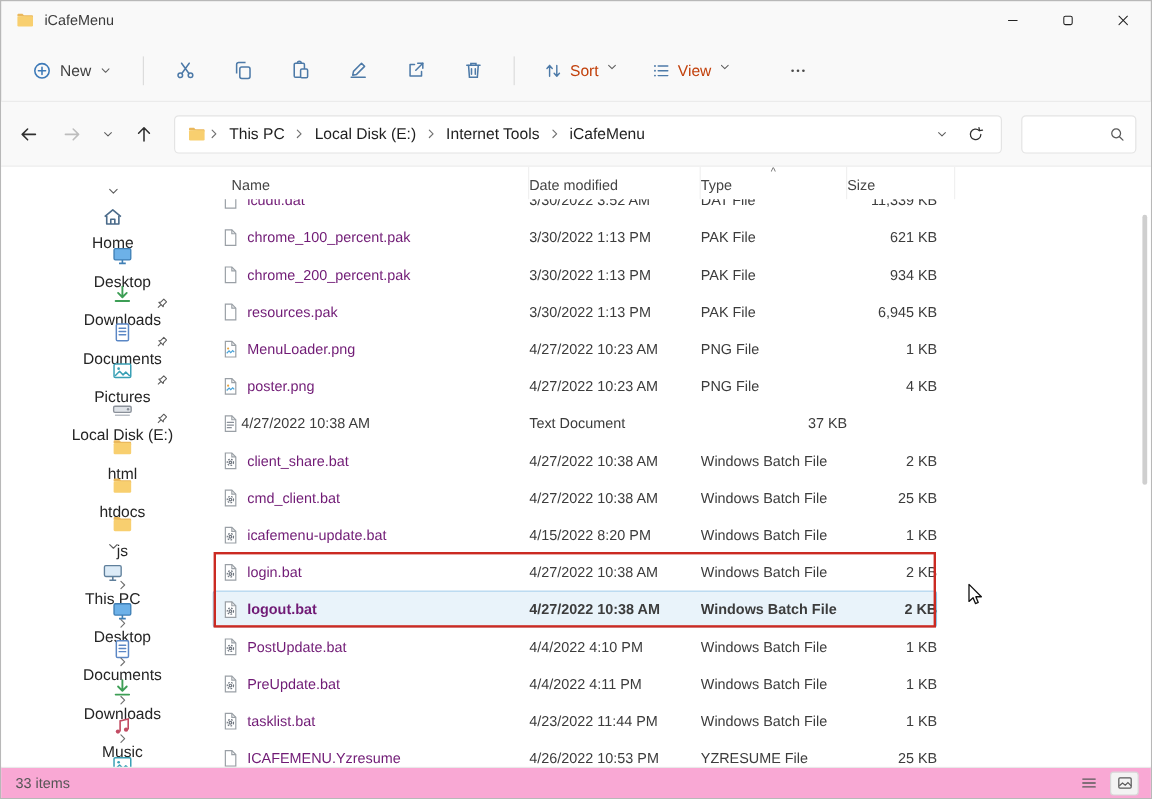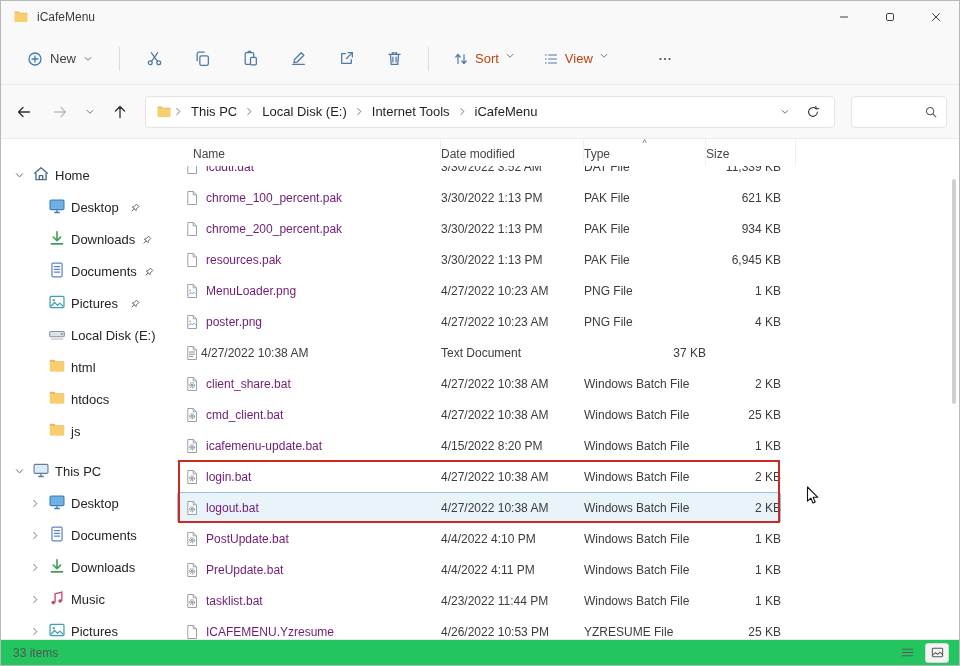--- a/index.html
+++ b/index.html
@@ -37,21 +37,21 @@
   .addr-bar { flex:1; height:32px; margin:0 14px 0 6px; background:#fff; border:1px solid #e4e4e4; border-radius:4px; display:flex; align-items:center; padding:0 4px 0 10px; gap:1px; overflow:hidden; }
   .crumb { font-size:13px; color:#1f1f1f; padding:3px 6px; border-radius:3px; white-space:nowrap; }
   .crumb-sep { width:11px; height:11px; flex:none; }
   .addr-right { margin-left:auto; display:flex; align-items:center; }
   .search-box { width:96px; height:32px; background:#fff; border:1px solid #e4e4e4; border-radius:4px; display:flex; align-items:center; padding:0 8px; flex:none; }
   .search-input { flex:1; min-width:0; border:none; outline:none; font-size:12px; background:transparent; }
 
   
   .content { flex:1; display:flex; background:#fff; overflow:hidden; position:relative; }
   .sidebar { width:176px; flex:none; padding-top:12px; overflow:hidden; }
-  .side-item { height:32px; display:flex; align-items:flex-end; gap:5px; padding-left:10px; font-size:13px; color:#242424; border-radius:4px; }
+  .side-item { height:32px; display:flex; align-items:center; gap:5px; padding-left:10px; font-size:13px; color:#242424; border-radius:4px;flex-direction:column; }
   .side-item.indent1 { padding-left:26px; }
   .side-item.gap { margin-top:8px; }
   .tree-chev { width:16px; height:16px; flex:none; display:flex; align-items:center; justify-content:center; }
   .tree-chev svg { width:11px; height:11px; }
   .side-ic { width:18px; height:18px; flex:none; display:inline-flex; }
   .side-ic svg { width:100%; height:100%; }
   .side-lbl { white-space:nowrap; }
   .side-pin { margin-left:auto; margin-right:36px; width:13px; height:13px; flex:none; display:inline-flex; }
   .side-pin svg { width:100%; height:100%; }
 
@@ -60,27 +60,27 @@
   .colheaders .h { display:flex; align-items:flex-end; padding:0 8px 5px 0; border-right:1px solid #f0f0f0; position:relative; }
   .sort-caret { position:absolute; top:0px; left:50%; transform:translateX(-50%); font-size:9px; color:#666; line-height:9px; }
 
   .rows { position:absolute; top:12px; left:0; right:0; bottom:0; overflow:hidden; z-index:1; }
   .row { height:31px; width:604px; display:grid; grid-template-columns:17px 240px 143px 122px 75px; align-items:center; padding-left:7px; font-size:12px; color:#3c3c3c; border-radius:3px; }
   .row .fic { width:16px; height:16px; display:inline-flex; }
   .row .fic svg { width:100%; height:100%; }
   .row .c { white-space:nowrap; overflow:hidden; }
   .row .name { padding-left:5px; color:#701a75; }
   .row .size { text-align:right; }
-  .row.sel { background:var(--sel-fill,#e9f3fa); box-shadow:inset 0 0 0 1px var(--sel-border,#8fc4e8); }
+  .row.sel { background:var(--sel-fill,#e9f3fa); box-shadow:inset 0 0 0 1px var(--sel-border,#8fc4e8);font-weight:bold; }
 
   .annotation-box { position:absolute; left:1px; top:321px; width:602px; height:63px; border:2px solid var(--annot,#cb2a22); z-index:5; pointer-events:none; }
   .vscroll { position:absolute; right:3px; top:40px; width:4px; height:225px; background:#cfcfcf; border-radius:2px; z-index:4; }
 
   
-  .statusbar { height:26px; flex:none; display:flex; align-items:center; padding:0 10px 0 12px; background:#22c55e; border-top:1px solid #e9e9e9; }
+  .statusbar { height:26px; flex:none; display:flex; align-items:center; padding:0 10px 0 12px; background:#f9a8d4; border-top:1px solid #e9e9e9; }
   .status-text { font-size:12px; color:#555; }
   .status-views { margin-left:auto; display:flex; gap:6px; align-items:center; }
   .sv-btn { width:24px; height:20px; display:flex; align-items:center; justify-content:center; background:transparent; border:1px solid transparent; border-radius:3px; }
   .sv-btn.framed { border-color:#d8d8d8; background:#f3f3f3; }
   .sv-btn .icw { width:15px; height:15px; }
 
   .cursor { position:absolute; left:806px; top:486px; z-index:50; pointer-events:none; }
 </style>
 </head>
 <body>

